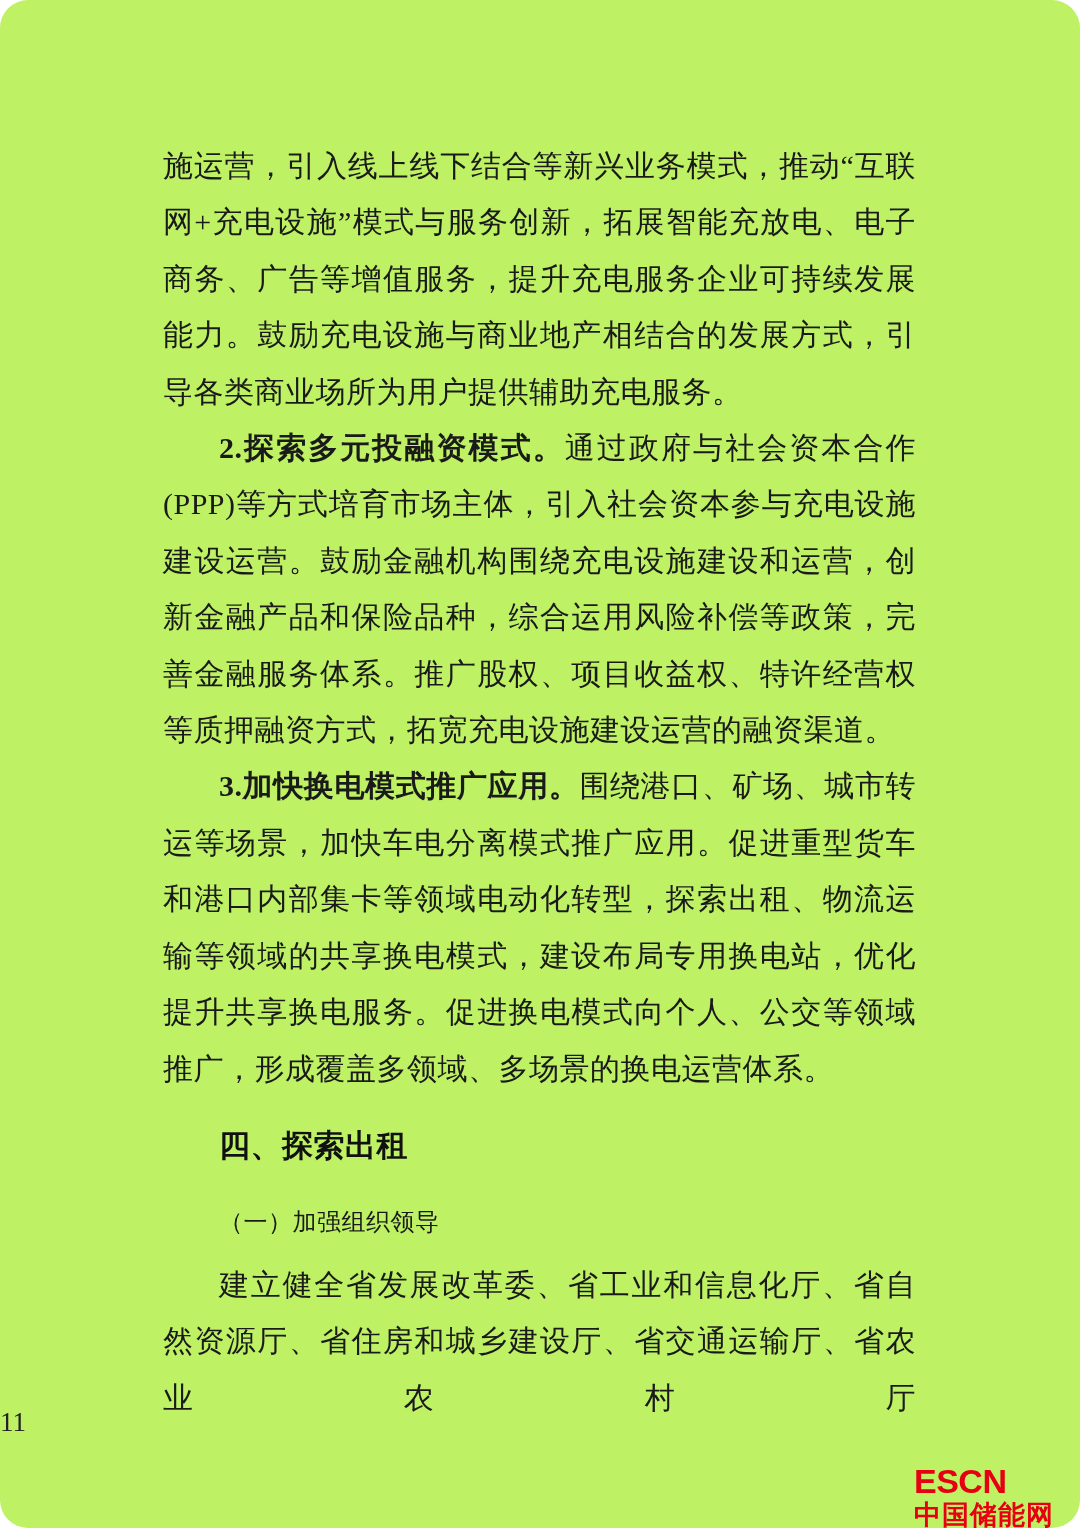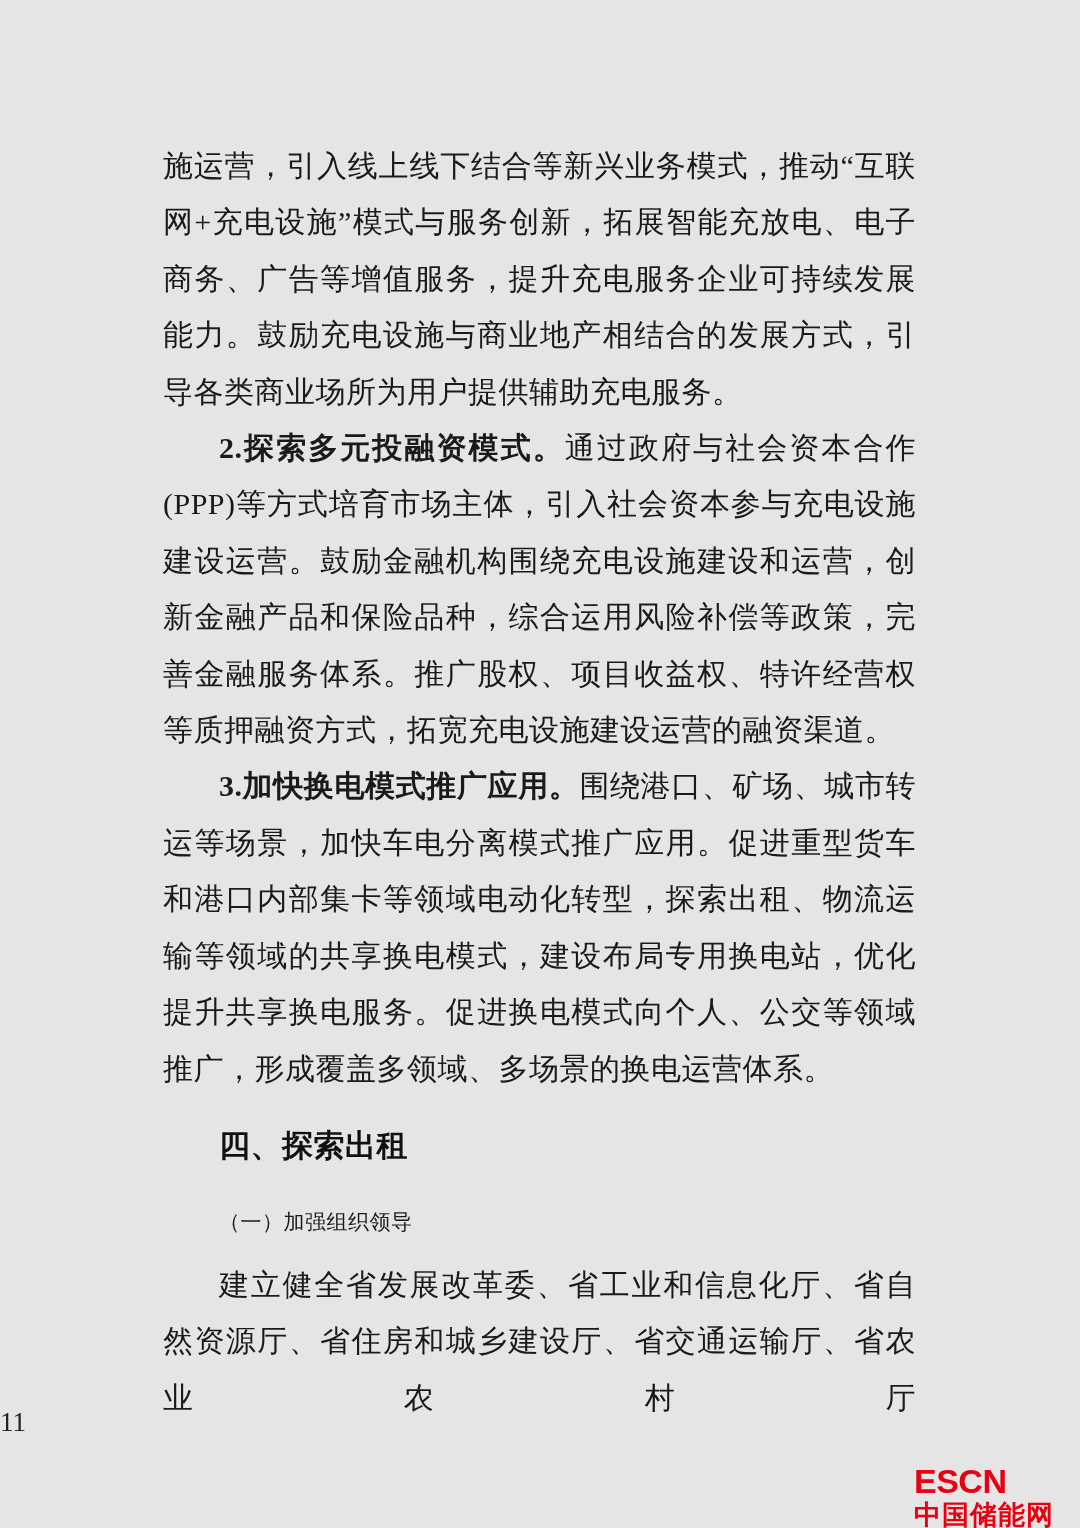--- a/index.html
+++ b/index.html
@@ -4,24 +4,25 @@
 <style>
   html, body {
     margin: 0;
     padding: 0;
     background: #ffffff;
   }
   .page {
     position: relative;
     width: 1080px;
     height: 1528px;
-    background: #e5e5e5;
+    background: #bef264;
     overflow: hidden;
     font-family: "Liberation Serif", "DejaVu Serif", serif;
     color: #1a1a1a;
+    border-radius: 28px;
   }
   .body-text {
     position: absolute;
     left: 163px;
     top: 138px;
     width: 753px;
     font-size: 30px;
     line-height: 56.4px;
     text-align: justify;
     letter-spacing: 0.5px;
@@ -44,21 +45,21 @@
     text-indent: 56px;
     font-size: 31px;
     line-height: 56.4px;
     font-weight: 700;
     font-family: "Liberation Sans", "DejaVu Sans", sans-serif;
     color: #111111;
   }
   .subsection-heading {
     margin: 0 0 6px 0;
     text-indent: 56px;
-    font-size: 21px;
+    font-size: 24px;
     line-height: 56.4px;
     font-weight: 400;
     font-family: "Liberation Serif", "DejaVu Serif", serif;
     color: #1a1a1a;
   }
   .page-number {
     position: absolute;
     top: 1406px;
     left: 0;
     width: 100%;

